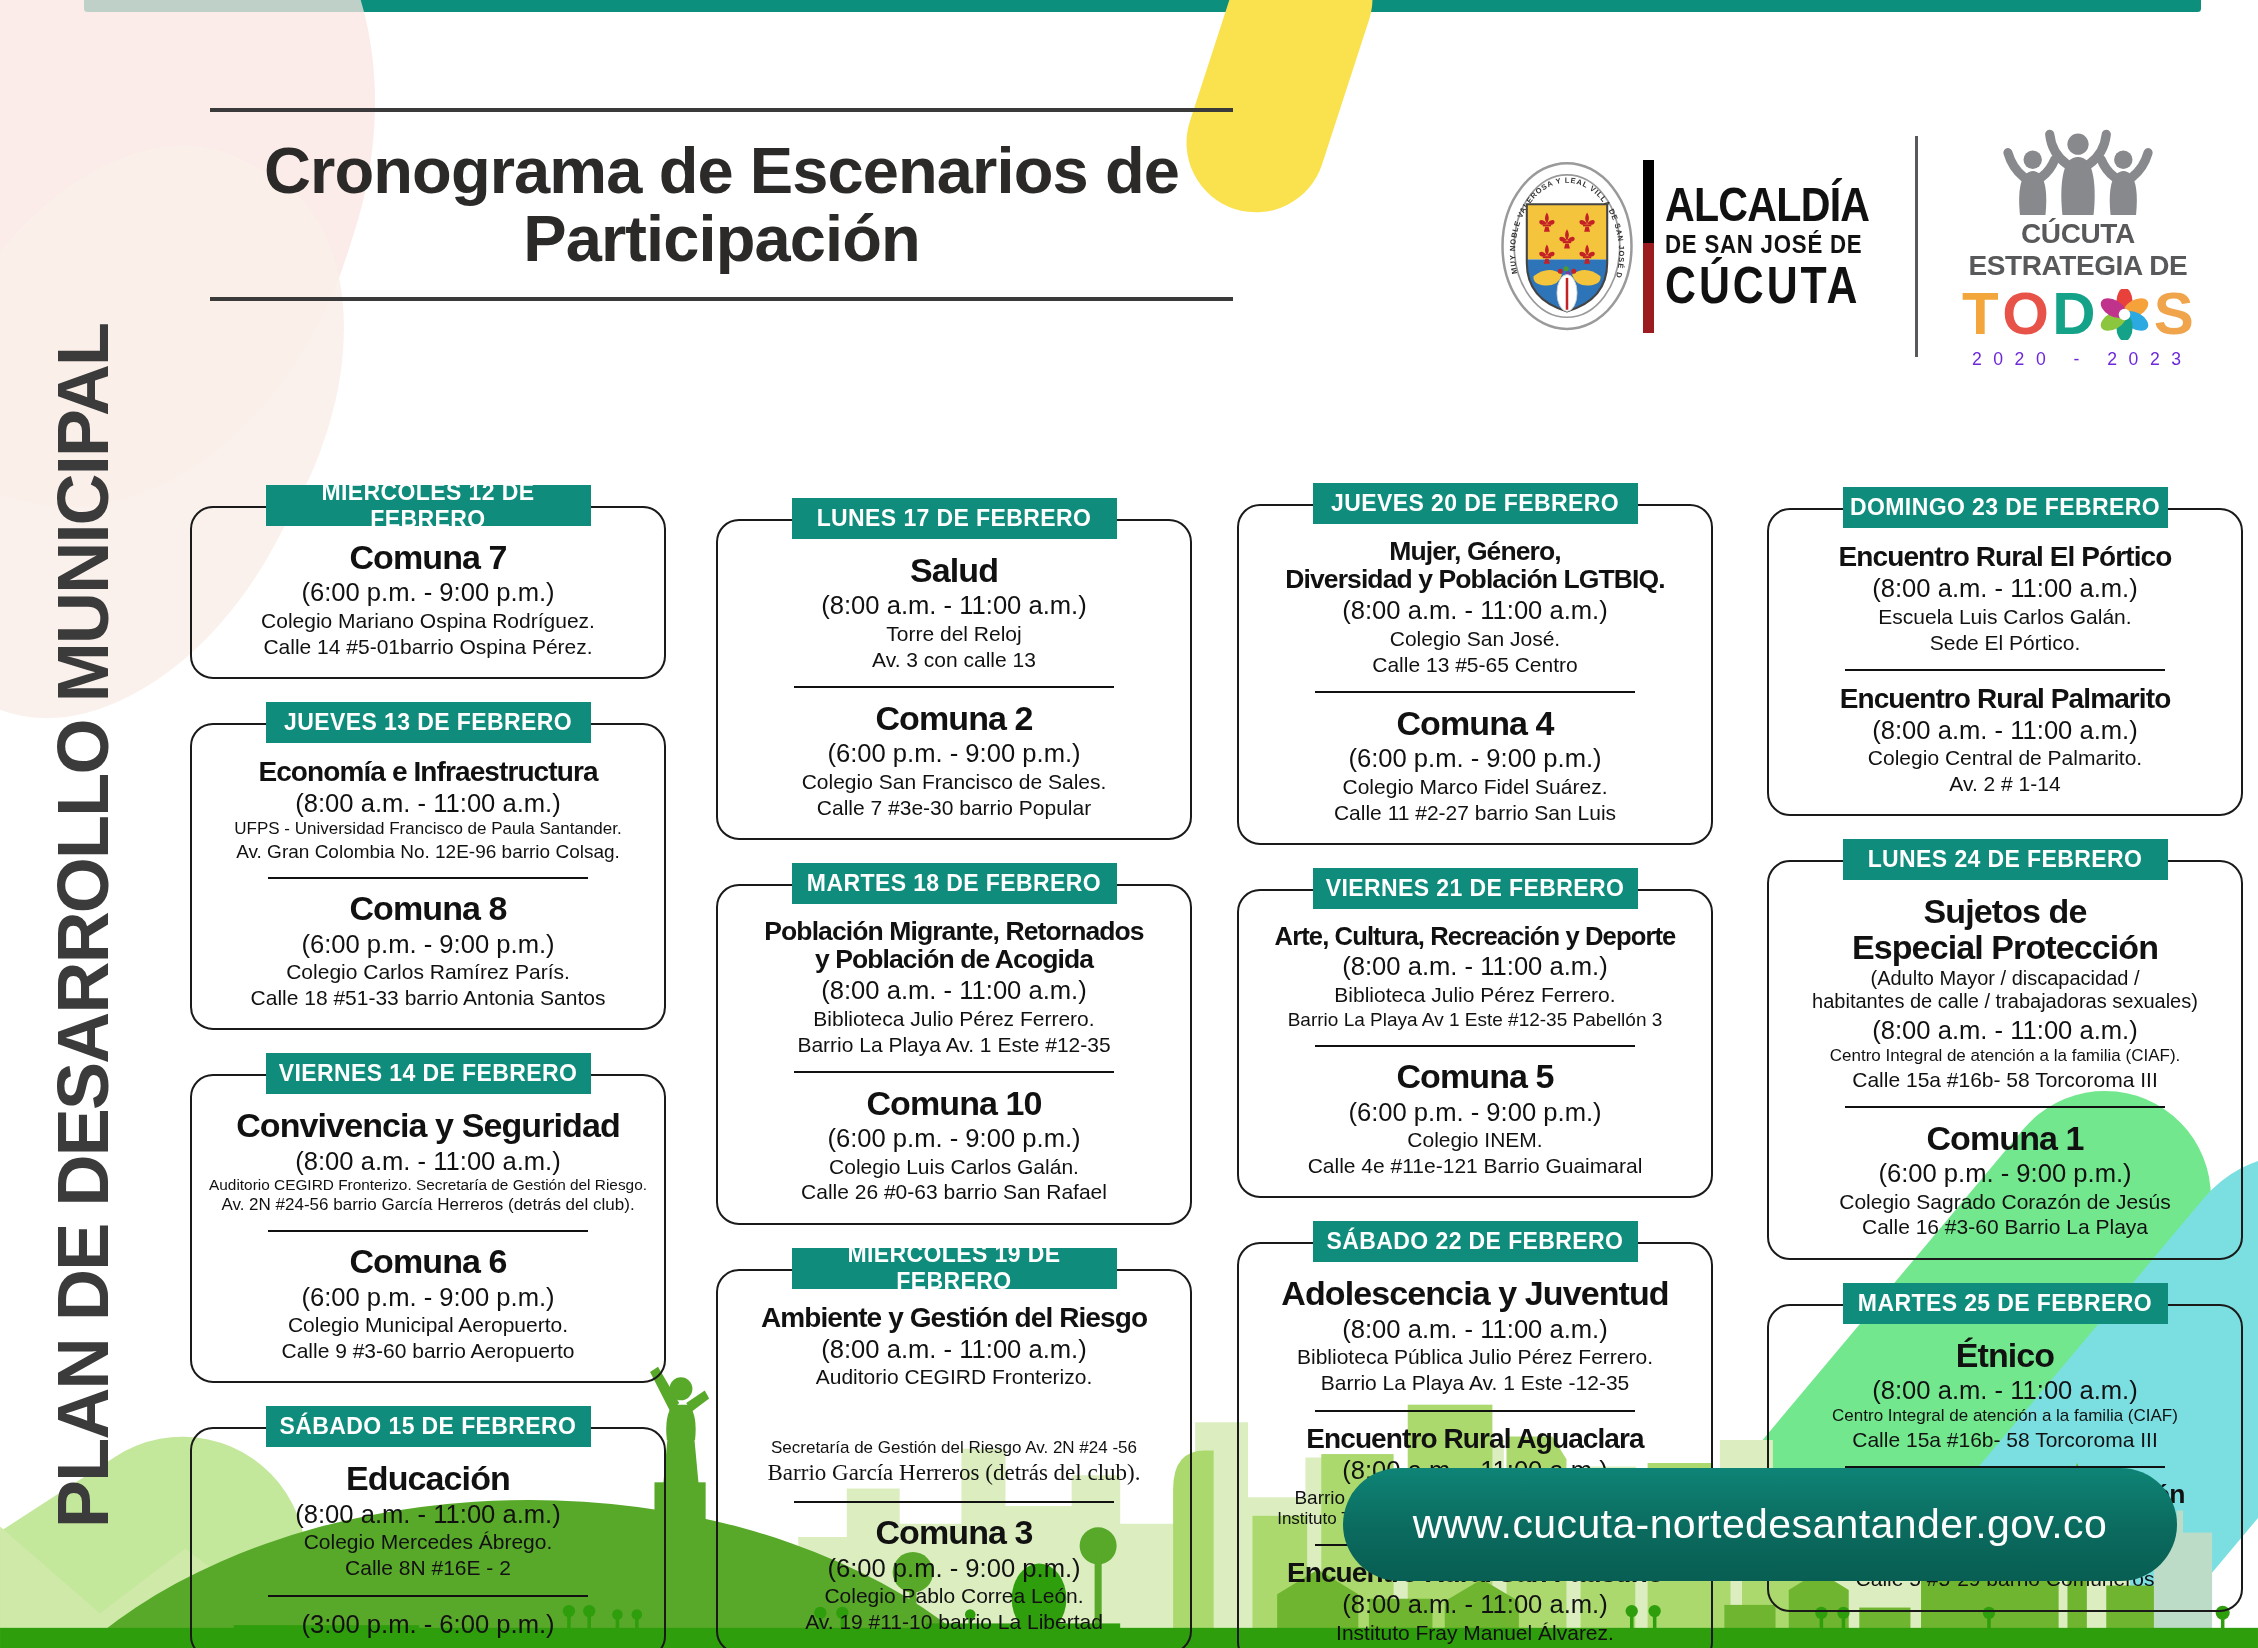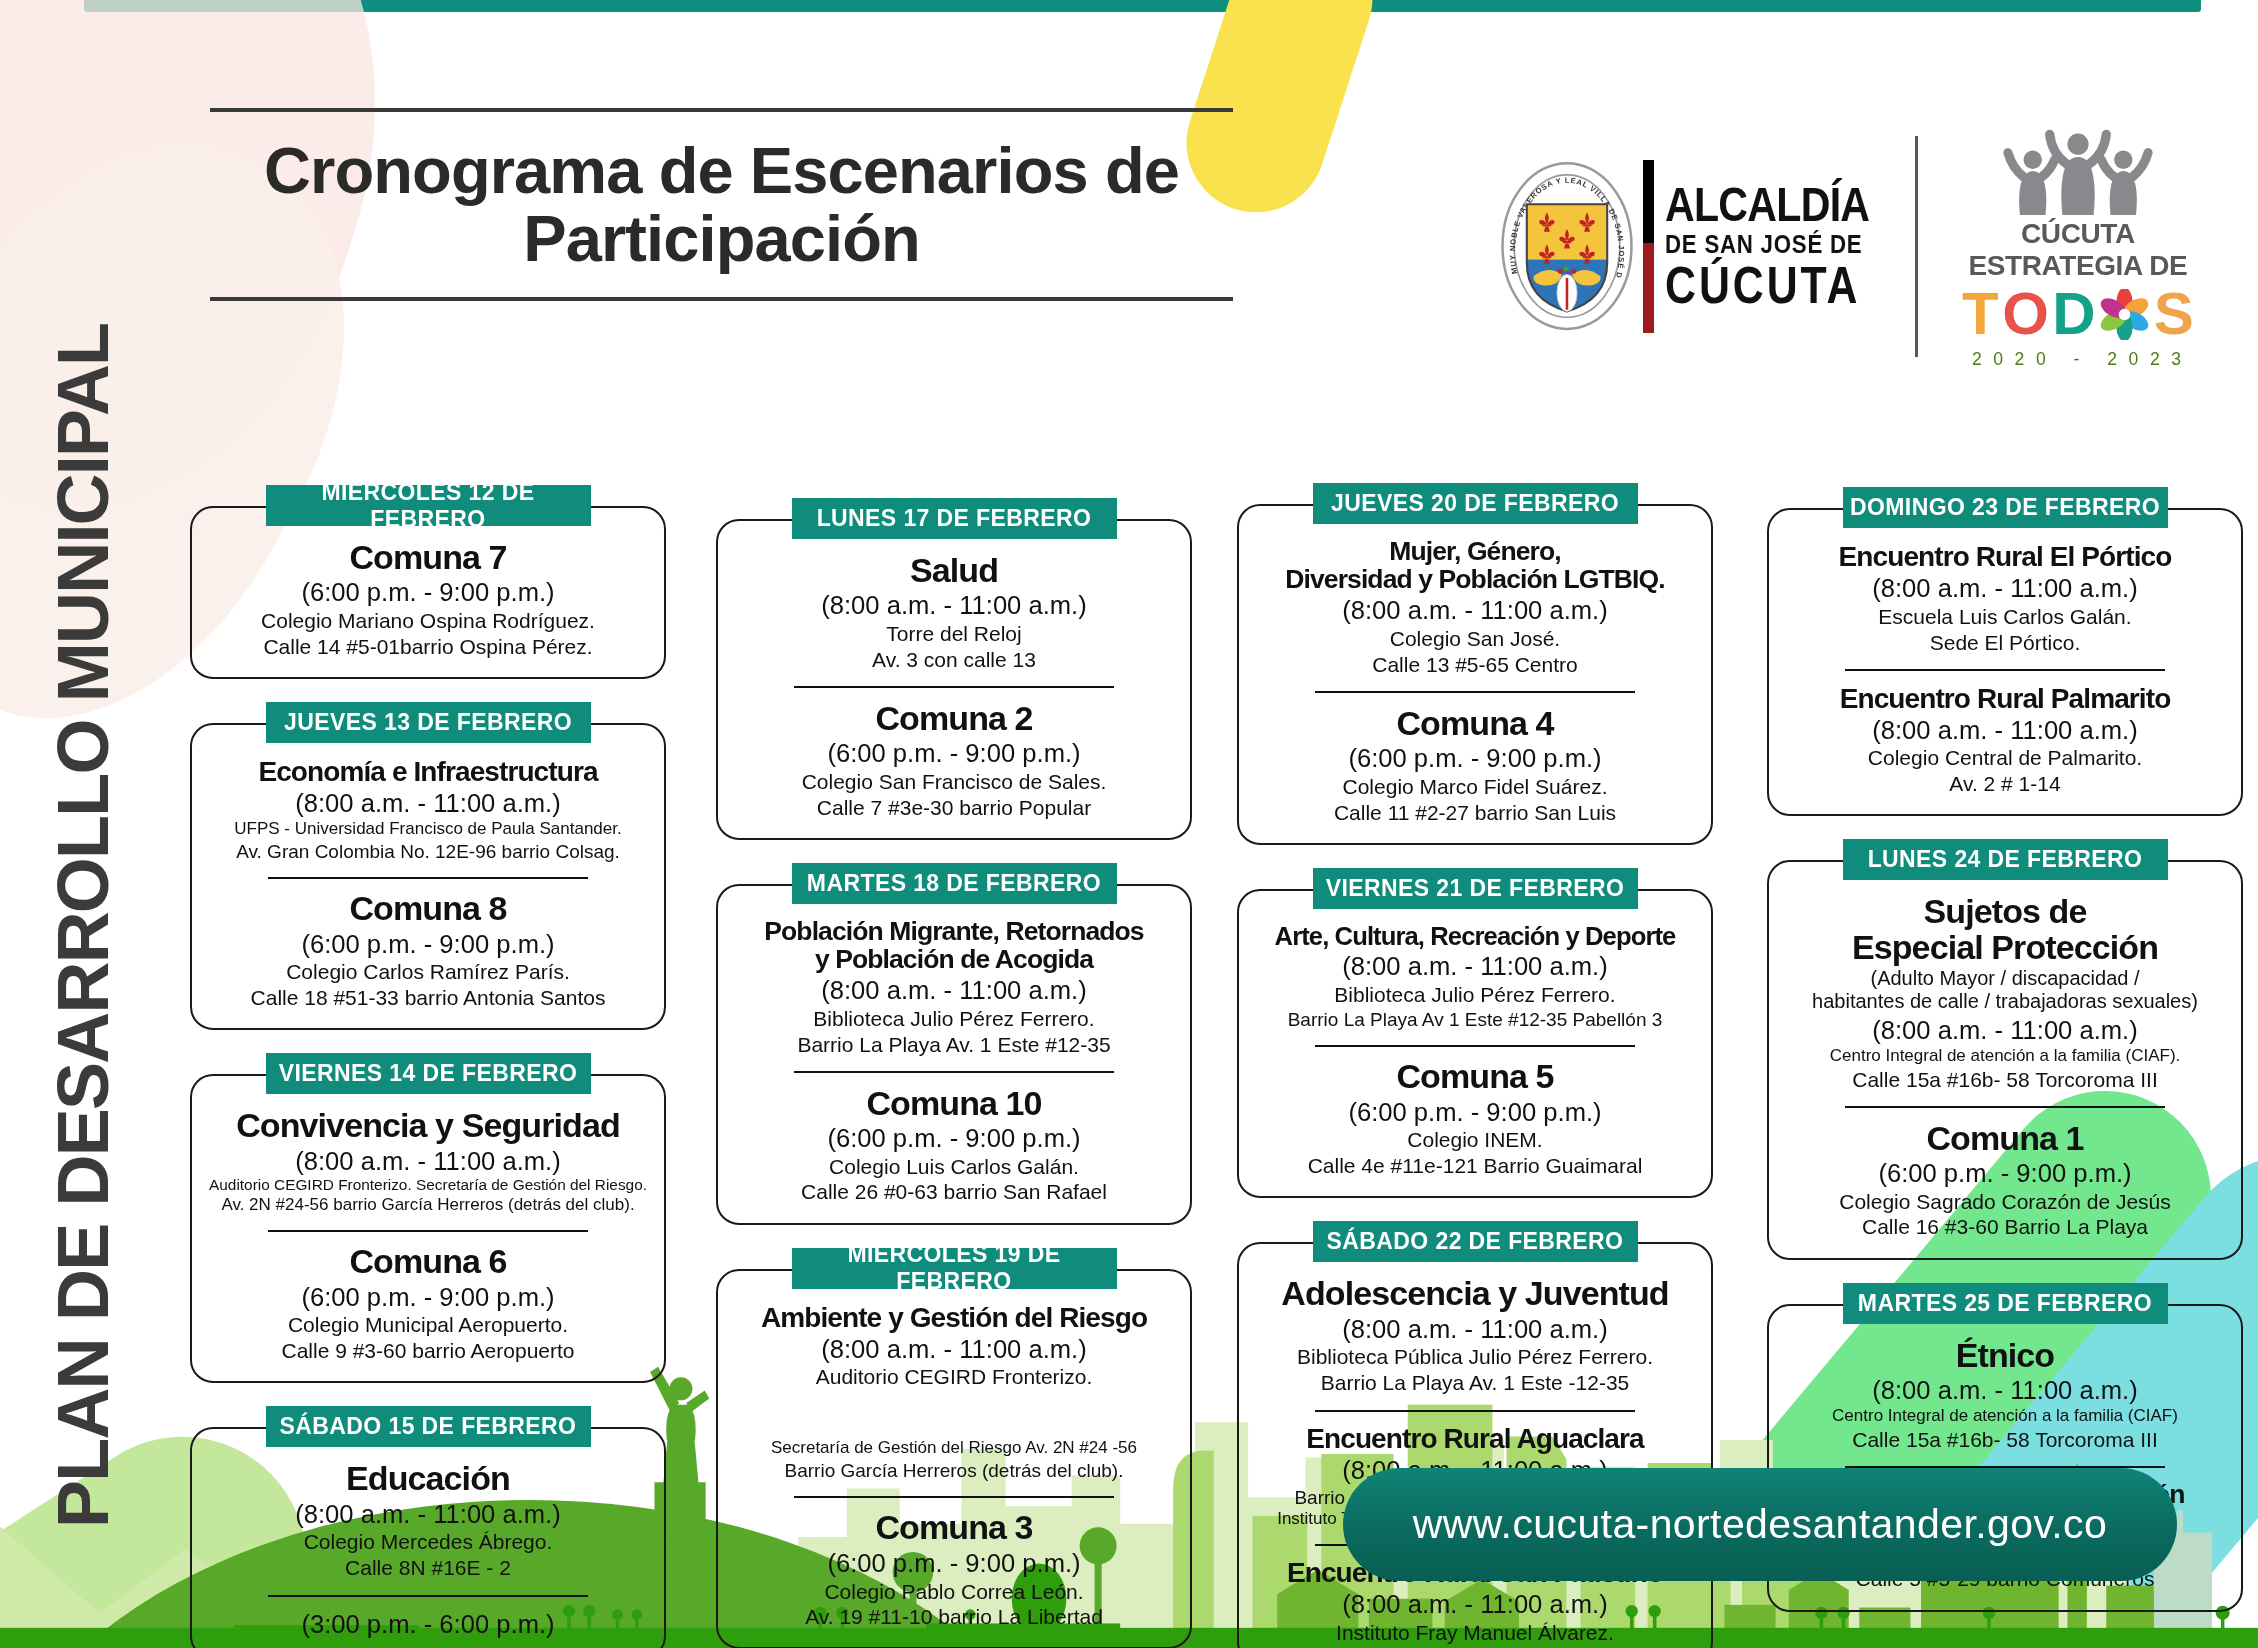--- a/index.html
+++ b/index.html
@@ -33,21 +33,21 @@
   .alc-l1{font-size:49px;font-weight:bold;letter-spacing:-0.9px;line-height:1;}
   .alc-l2{font-size:26.5px;font-weight:bold;letter-spacing:0.9px;line-height:1.15;}
   .alc-l3{font-size:51px;font-weight:bold;letter-spacing:3.5px;line-height:1.05;}
   .logo-divider{width:2.6px;height:221px;background:#58595B;margin:0 23px 0 7px;flex:0 0 auto;}
   .estrategia{flex:1;text-align:center;}
   .people-icon{display:block;margin:0 auto;}
   .estr-tagline{font-size:28px;font-weight:bold;color:#58595B;letter-spacing:-0.4px;margin-top:3.5px;}
   .todos{display:flex;align-items:center;justify-content:center;gap:3.5px;margin-top:1.8px;}
   .todos span{font-size:60px;font-weight:bold;line-height:1;}
   .t-t{color:#F2A63B;} .t-o{color:#E85349;} .t-d{color:#14A289;} .t-s{color:#F0A54D;}
-  .estr-years{font-size:17.6px;color:#4d7c0f;letter-spacing:11.5px;margin-top:5.3px;margin-left:8.8px;}
+  .estr-years{font-size:17.6px;color:#6d28d9;letter-spacing:11.5px;margin-top:5.3px;margin-left:8.8px;}
   
   .vertical-title{
     position:absolute;left:42px;top:1528px;z-index:2;
     transform:rotate(-90deg);transform-origin:0 0;
     font-size:72px;font-weight:bold;letter-spacing:-1.8px;color:#3B3B3B;white-space:nowrap;
     width:1116px;
   }
   
   .col{position:absolute;width:476px;z-index:2;}
   .col-1{left:190px;top:485px;} .col-2{left:716px;top:498px;}
@@ -433,21 +433,21 @@
     <div class="card-wrap">
     <div class="date-banner">MIÉRCOLES 19 DE FEBRERO</div>
     <div class="card">
         <div class="sessions">
           <div class="session">
     <div class="s-title" style="font-size: 28px;">Ambiente y Gestión del Riesgo</div>
 
     <div class="s-time">(8:00 a.m. - 11:00 a.m.)</div>
   <div class="s-line" style="font-size: 21px;">Auditorio CEGIRD Fronterizo.</div>
             <div class="s-line" style="font-size: 17px; margin-top: 48px;">Secretaría de Gestión del Riesgo Av. 2N #24 -56</div>
-            <div class="s-line" style="font-size: 19px;">Barrio García Herreros (detrás del club).</div>
+            <div class="s-line" style="font-size: 23px; font-family: Liberation Serif, serif;">Barrio García Herreros (detrás del club).</div>
           </div>
           <div class="session-divider"></div>
           <div class="session">
     <div class="s-title" style="font-size: 34px;">Comuna 3</div>
 
     <div class="s-time">(6:00 p.m. - 9:00 p.m.)</div>
   <div class="s-line" style="font-size: 21px;">Colegio Pablo Correa León.</div>
             <div class="s-line" style="font-size: 21px; text-align: center;">Av. 19 #11-10 barrio La Libertad</div>
           </div>
         </div>

